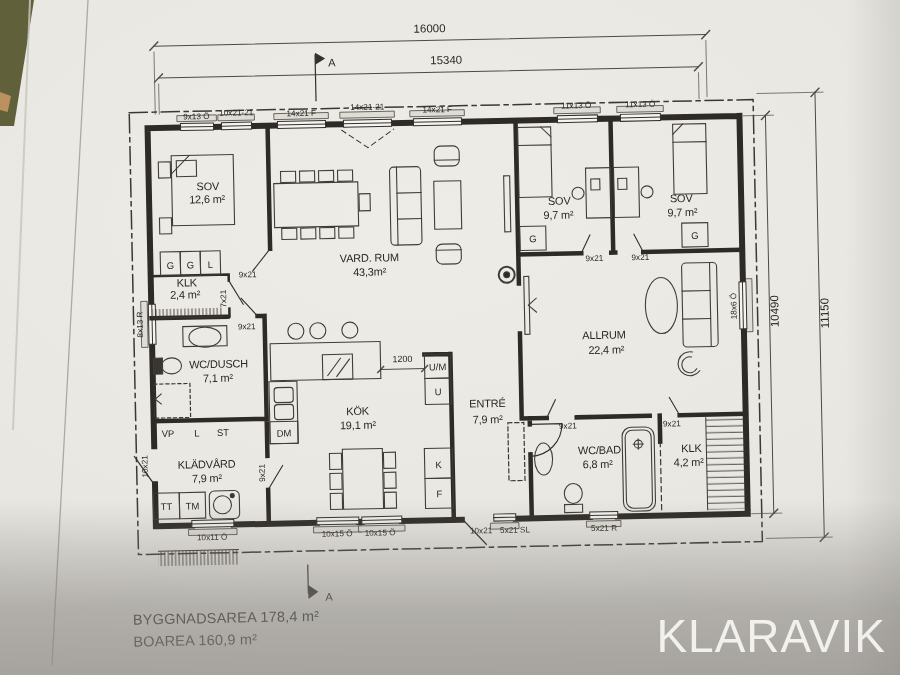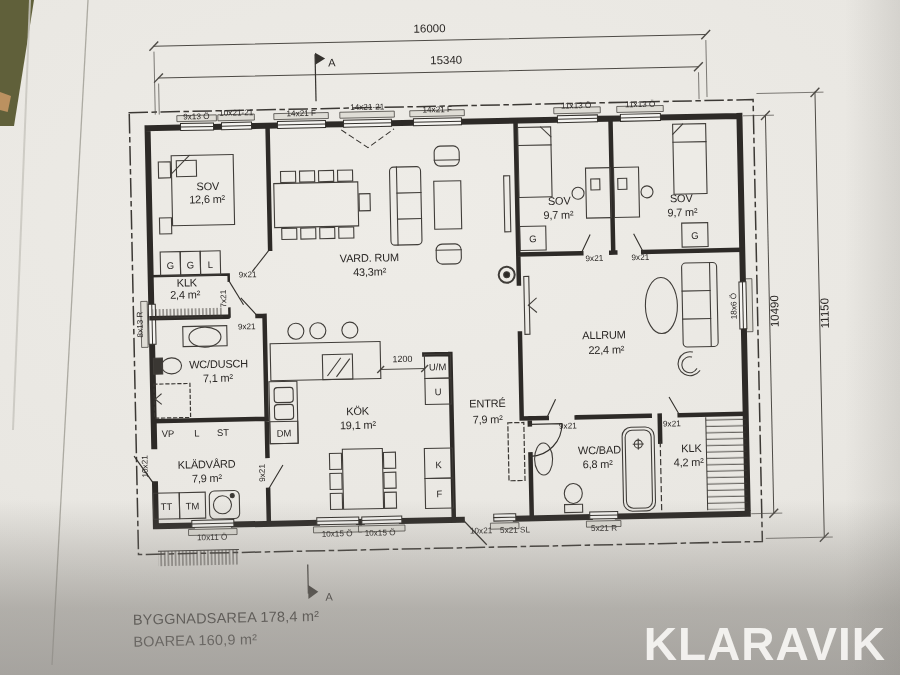--- a/index.html
+++ b/index.html
@@ -7,21 +7,21 @@
   .photo{position:absolute;inset:0;width:900px;height:675px;
     background:radial-gradient(120% 95% at 45% 32%, #eeece7 0%, #e9e7e2 55%, #e0deD8 100%);}
   .corner-olive{position:absolute;left:0;top:0;width:40px;height:126px;background:#60603a;
     clip-path:polygon(0 0,34px 0,14px 100%,0 100%);}
   .wood-chip{position:absolute;left:0;top:92px;width:11px;height:20px;background:#bb9160;
     clip-path:polygon(0 0,100% 20%,70% 100%,0 90%);}
   .shadow-band{position:absolute;left:0;right:0;bottom:0;height:175px;pointer-events:none;
     background:linear-gradient(180deg, rgba(128,125,120,0) 0%, rgba(128,125,120,0.26) 30%, rgba(134,131,126,0.55) 62%, rgba(144,141,137,0.74) 100%);}
   .right-shade{position:absolute;top:0;bottom:0;right:0;width:55px;pointer-events:none;
     background:linear-gradient(90deg, rgba(120,117,112,0) 0%, rgba(120,117,112,0.18) 100%);}
-  .watermark{position:absolute;right:14px;bottom:4px;font-weight:700;font-size:46px;
+  .watermark{position:absolute;right:14px;bottom:12px;font-weight:400;font-size:46px;
     letter-spacing:1px;color:rgba(249,248,246,0.9);font-family:"Liberation Sans",sans-serif;margin-top:28px;}
   svg{position:absolute;inset:0;}
   .t{font-family:"Liberation Sans",sans-serif;fill:#2b2826;}
   .rm{font-size:11px;letter-spacing:-0.2px;}
   .ar{font-size:11px;letter-spacing:-0.2px;}
   .wl{font-size:8.2px;}
   .dl{font-size:8.2px;}
   .fx{font-size:9.5px;}
   .dim{font-size:11.5px;}
   .dimsm{font-size:9px;}

